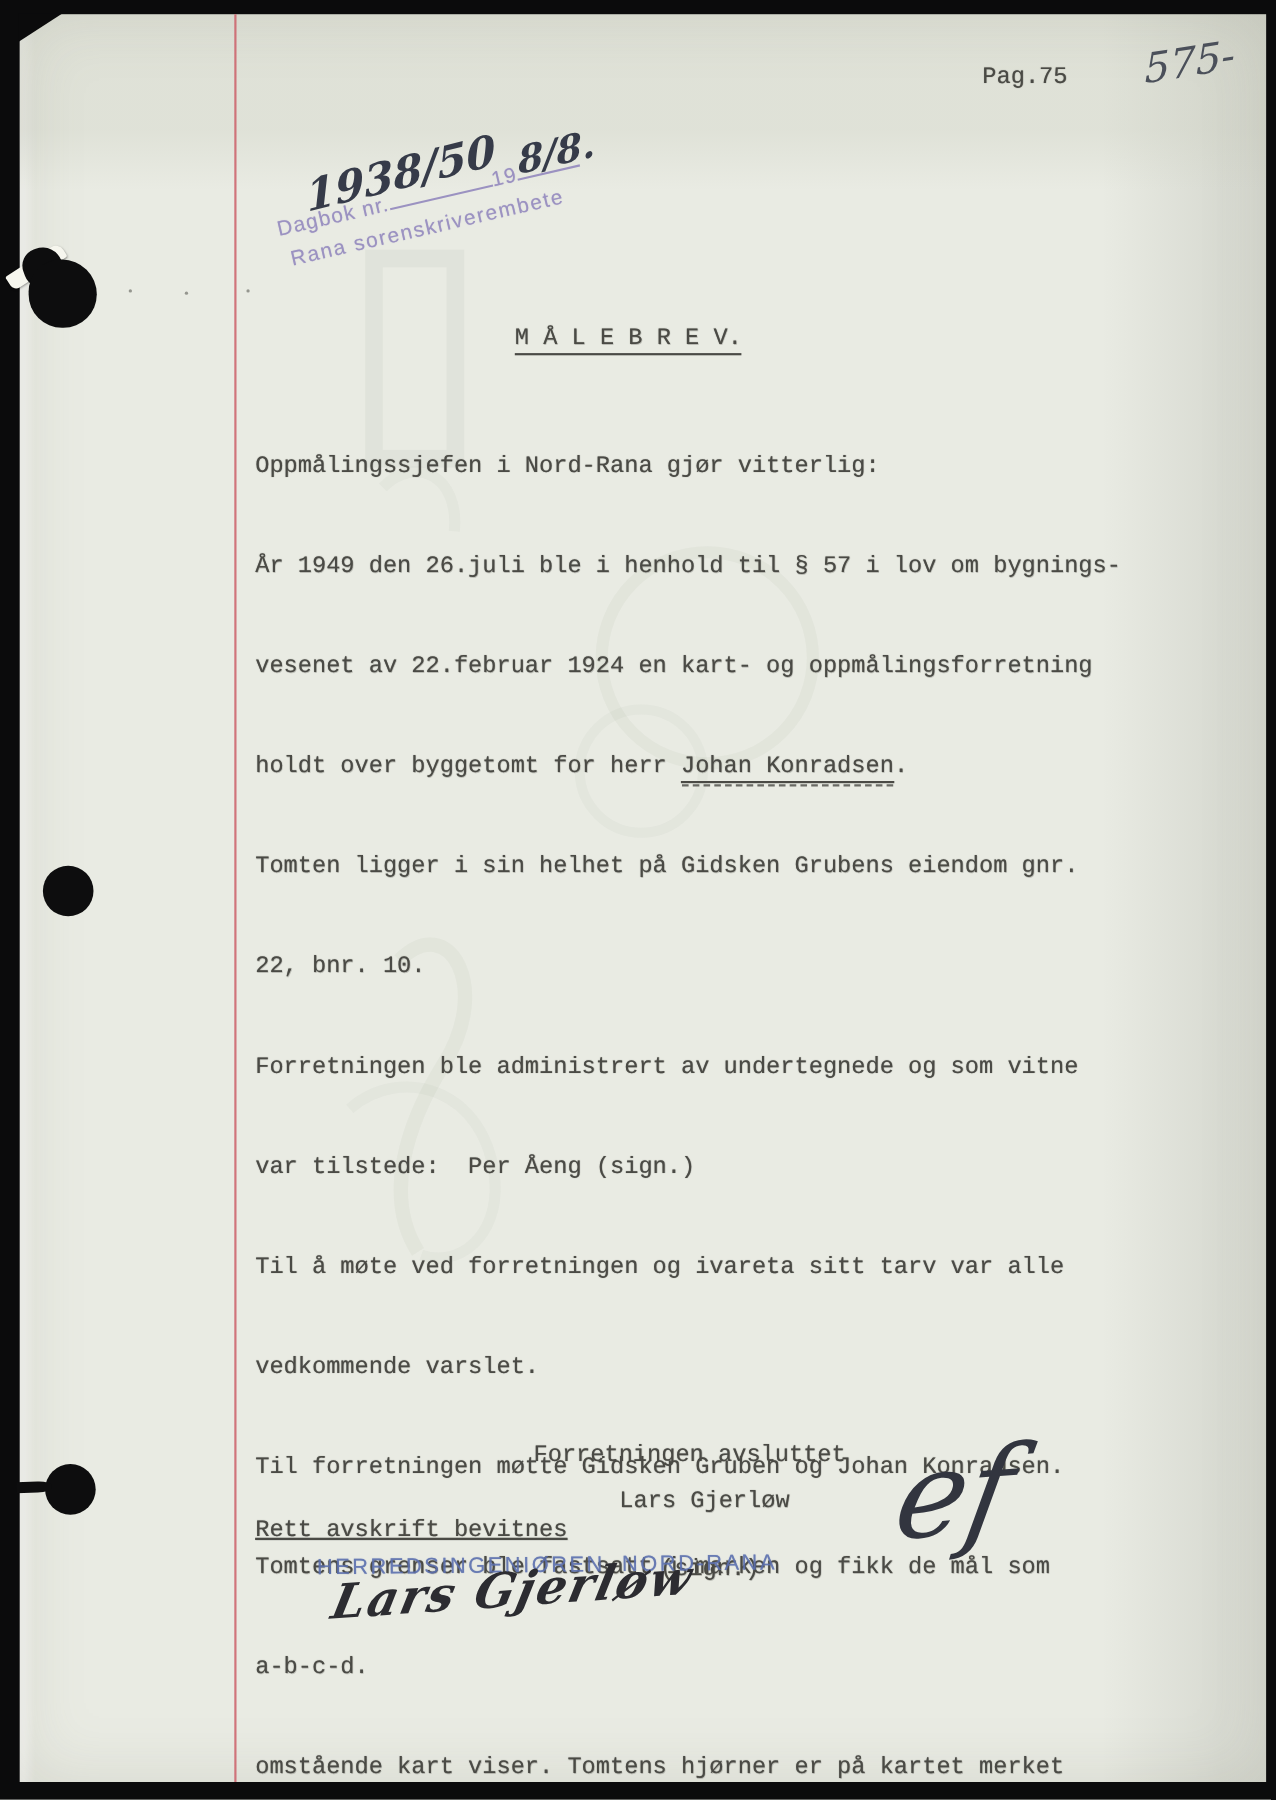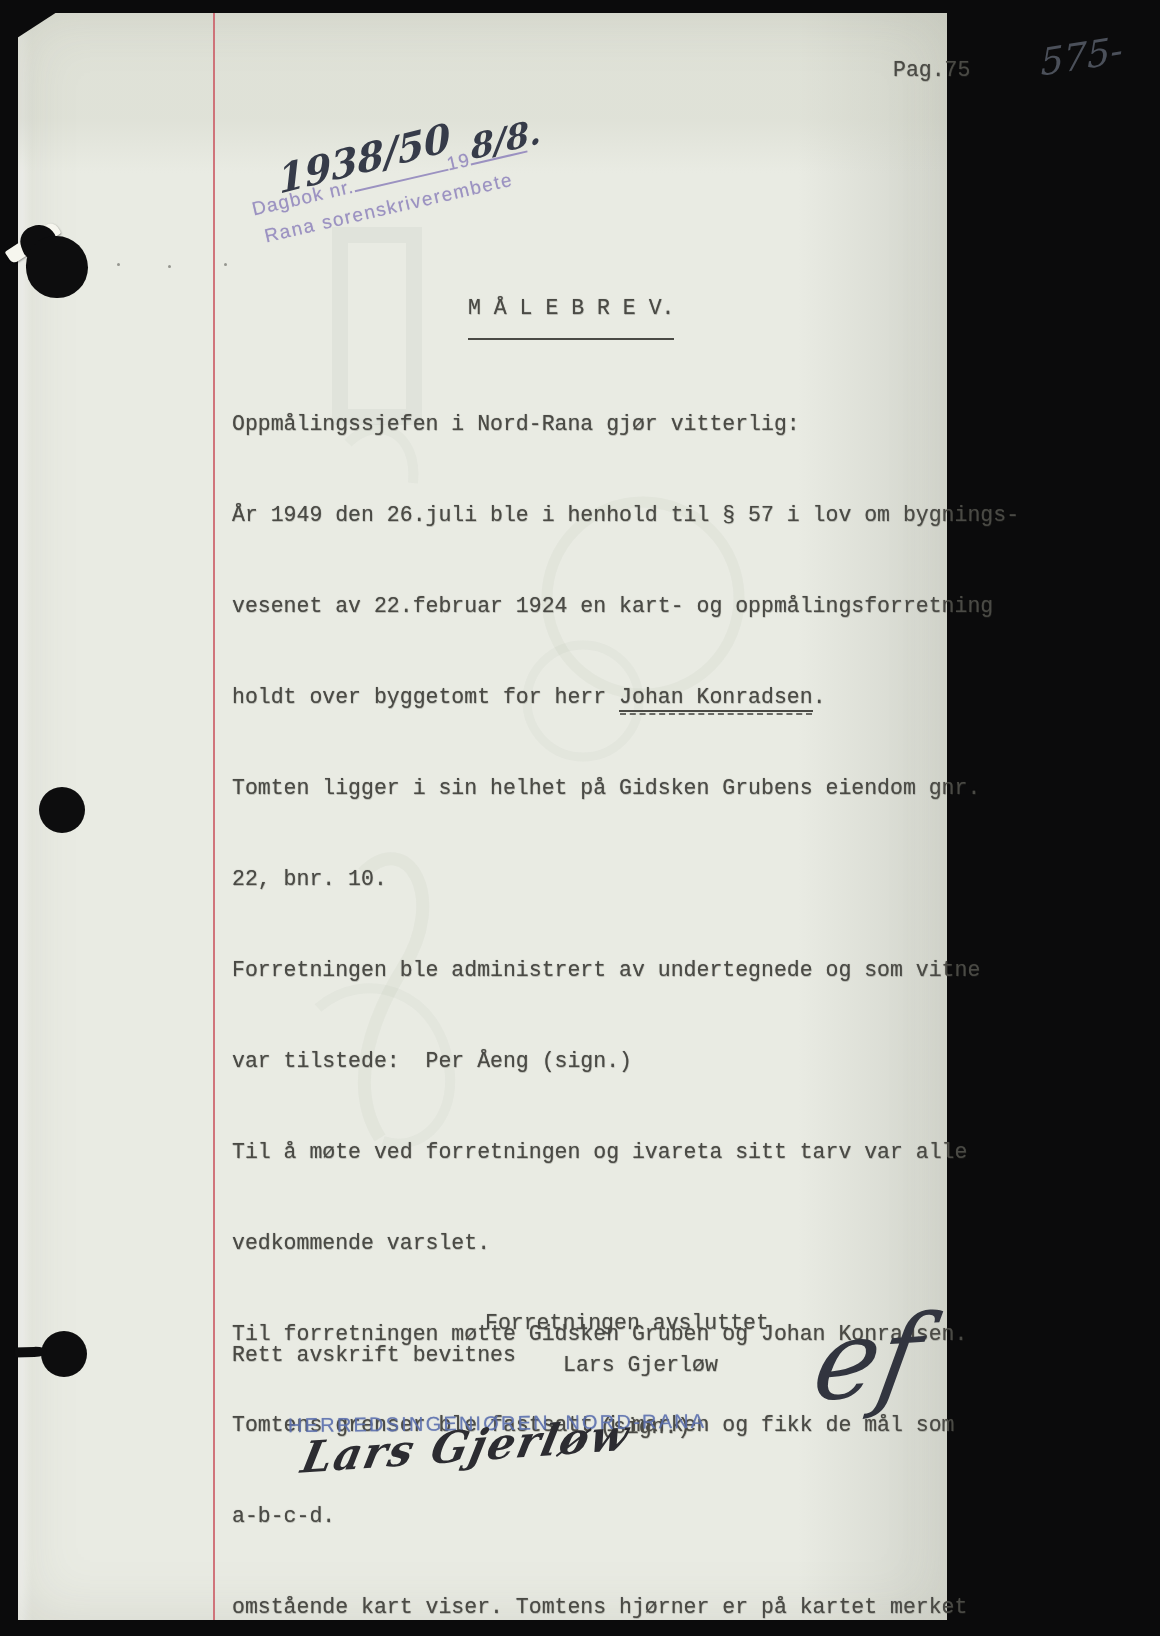--- a/index.html
+++ b/index.html
@@ -5,21 +5,21 @@
   html,body{margin:0;padding:0;}
   body{
     width:1160px;height:1636px;
     background:#0b0b0c;
     overflow:hidden;
     font-family:"Liberation Mono", monospace;
     position:relative;
   }
   
   .paper{
-    position:absolute;left:18px;top:13px;width:929px;height:1607px;
+    position:absolute;left:18px;top:13px;width:1133px;height:1607px;
     background:
       linear-gradient(180deg, rgba(205,208,194,.35) 0 105px, rgba(205,208,194,0) 160px),
       linear-gradient(90deg, rgba(255,255,255,.5) 0 4px, rgba(255,255,255,0) 14px),
       linear-gradient(270deg, rgba(70,75,62,.10) 0 40px, rgba(70,75,62,0) 150px),
       #e9ebe3;
     box-shadow:inset 0 0 60px rgba(120,120,105,.18);
   }
   
   .red-line{
     position:absolute;left:195px;top:0;width:2px;height:100%;
@@ -49,33 +49,33 @@
   .typed{
     color:#4a4a45;
     text-shadow:0 0 1px rgba(70,70,62,.55), .5px .5px 0 rgba(70,70,62,.22);
     font-family:"Liberation Mono", monospace;
     font-size:21.5px;
     white-space:pre;
   }
   .pag{position:absolute;left:875px;top:45px;}
   .title{
     position:absolute;left:450px;top:283px;
-    border-bottom:2px solid #4a4a45;padding-bottom:18px;
+    border-bottom:2px solid #4a4a45;padding-bottom:1px;
   }
   .bodytext{position:absolute;left:214px;top:342px;}
   .tl{height:43px;line-height:43px;}
   .u2{position:relative;border-bottom:2px solid currentColor;padding-bottom:1px;}
   .u2::after{
     content:"";position:absolute;left:1px;right:1px;bottom:-5px;
     border-bottom:2px dashed currentColor;opacity:.8;
   }
   .closing-avsluttet{position:absolute;left:467px;top:1297px;line-height:26px;text-align:right;}
   .closing-name{position:absolute;left:545px;top:1339px;line-height:26px;}
   .closing-sign{position:absolute;left:582px;top:1365px;line-height:26px;margin-top:36px;}
-  .closing-attest{position:absolute;left:214px;top:1329px;line-height:26px;}
+  .closing-attest{position:absolute;left:214px;top:1365px;line-height:26px;text-decoration:underline;}
   
   .stamp-top{
     position:absolute;left:232px;top:186px;
     transform:rotate(-13deg);transform-origin:left top;
     color:#9186bd;font-family:"Liberation Sans", sans-serif;
     font-size:19px;letter-spacing:1.2px;opacity:.88;
     text-shadow:0 0 1px rgba(145,134,189,.6);
     white-space:nowrap;
   }
   .stamp-top .blank{display:inline-block;border-bottom:2px solid #9186bd;height:14px;vertical-align:baseline;}

